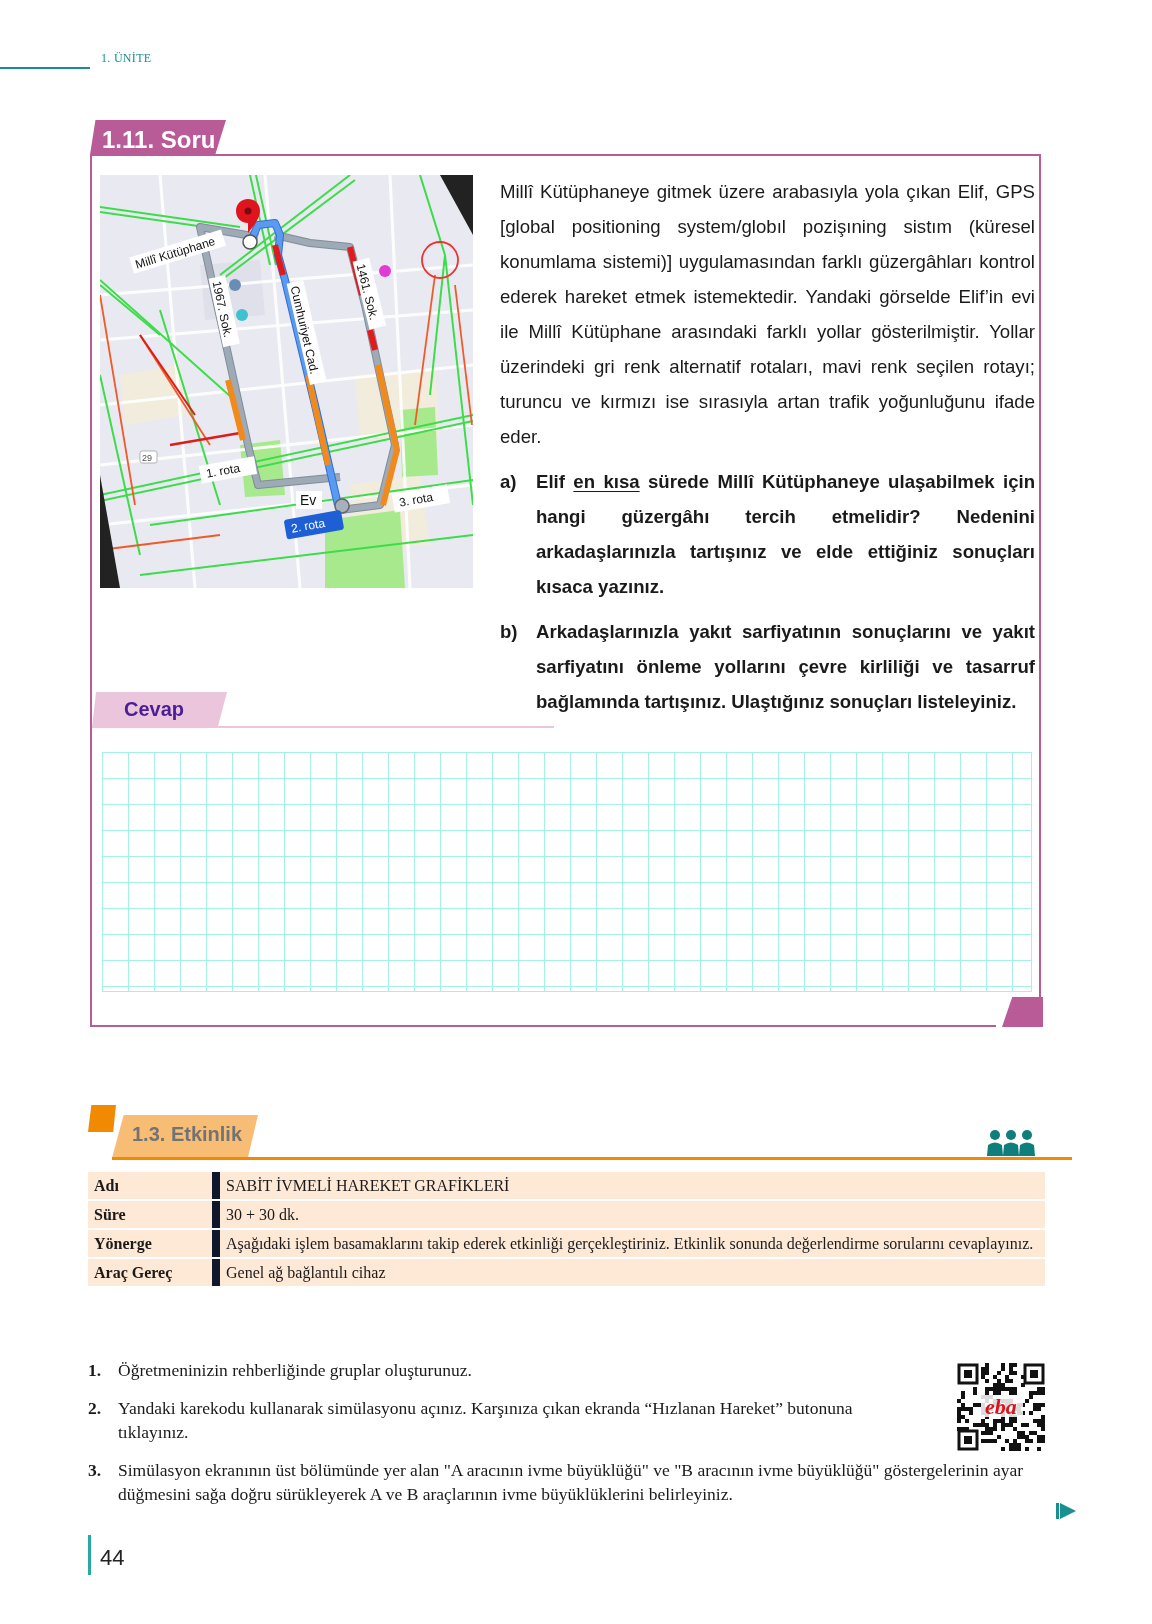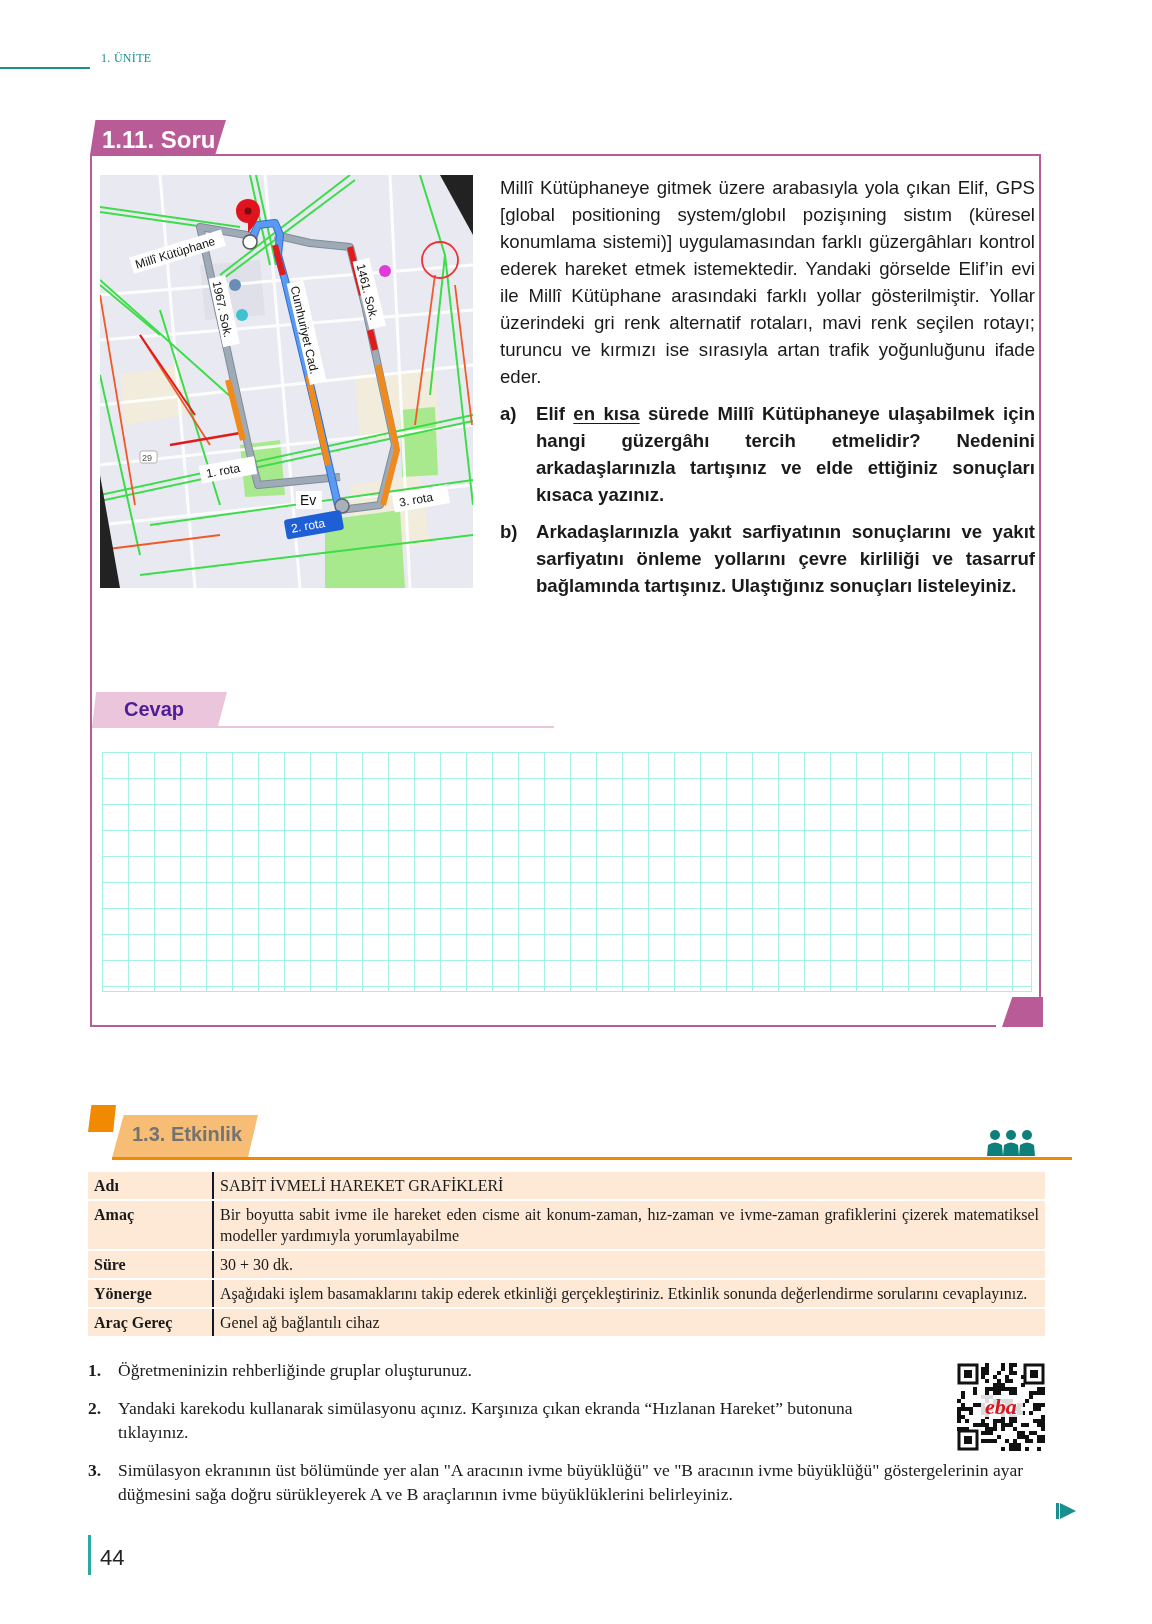--- a/index.html
+++ b/index.html
@@ -15,21 +15,21 @@
   #soru-bottom { left:90px; top:1025px; width:906px; height:2px; background:#b95b96; }
   #soru-corner { left:1002px; top:997px; width:41px; height:30px; background:#b95b96; clip-path:polygon(25% 0,100% 0,100% 100%,0 100%); }
   #soru-tab { left:90px; top:120px; width:136px; height:35px; background:#b95b96; clip-path:polygon(4% 0,100% 0,92% 100%,0 100%); }
   #soru-tab-label { left:102px; top:126px; font-size:24px; font-weight:bold; color:#ffffff; }
 
   
   #map { left:100px; top:175px; width:373px; height:413px; overflow:hidden; background:#e7e8ee; }
   #map svg { display:block; }
 
   
-  #text-col { left:500px; top:174px; width:535px; font-size:18.6px; line-height:27px; }
+  #text-col { left:500px; top:174px; width:535px; font-size:18.6px; line-height:35px; }
   .para { text-align:justify; margin:0; }
   .buna { font-weight:bold; margin-top:10px; }
   .qitem { display:flex; font-weight:bold; margin-top:10px; }
   .qitem .lbl { width:36px; flex:none; }
   .qitem .txt { flex:1; text-align:justify; }
   .ul { text-decoration:underline; text-underline-offset:3px; }
 
   
   #cevap-tab { left:92px; top:692px; width:135px; height:36px; background:#ebc5dc; clip-path:polygon(3% 0,100% 0,93% 100%,0 100%); }
   #cevap-label { left:124px; top:698px; font-size:20px; font-weight:bold; color:#4c1d95; }
@@ -43,21 +43,21 @@
 
   
   #etk-square { left:88px; top:1105px; width:28px; height:27px; background:#f18a00; clip-path:polygon(12% 0,100% 0,90% 100%,0 100%); }
   #etk-tab { left:112px; top:1115px; width:146px; height:43px; background:#f8bd75; clip-path:polygon(8% 0,100% 0,93% 100%,0 100%); }
   #etk-label { left:132px; top:1123px; font-size:20px; font-weight:bold; color:#737373; }
   #etk-line { left:112px; top:1157px; width:960px; height:2.5px; background:#f18a00; }
   #group-icon { left:987px; top:1128px; width:48px; height:28px; }
 
   #etk-table { left:88px; top:1170px; width:957px; border-collapse:separate; border-spacing:0 2px; font-family:"Liberation Serif", serif; font-size:16px; }
   #etk-table td { background:#fde9d6; padding:3px 6px; vertical-align:top; line-height:21px; }
-  #etk-table td.k { width:112px; font-weight:bold; border-right:2px solid #0f172a; }
+  #etk-table td.k { width:112px; font-weight:bold; border-right:8px solid #0f172a; }
   #etk-table td.v { text-align:justify; }
 
   
   #steps { left:88px; top:1358px; width:935px; font-family:"Liberation Serif", serif; font-size:17.5px; line-height:24px; }
   .step { display:flex; margin-bottom:14px; }
   .step .n { width:30px; flex:none; font-weight:bold; }
   .step .t { flex:1; }
   #step2 .t { padding-right:150px; }
 
   #qr { left:957px; top:1363px; width:88px; height:88px; }
@@ -237,24 +237,20 @@
         <path d="M32,28 L33,17 Q40,12 47,17 L48,28 Z"></path>
     </g>
   </svg>
 </div>
 
 <table class="abs" id="etk-table">
   <tbody>
     <tr>
         <td class="k">Adı</td>
         <td class="v">SABİT İVMELİ HAREKET GRAFİKLERİ</td>
-      </tr>
-    <tr>
-        <td class="k">Amaç</td>
-        <td class="v">Bir boyutta sabit ivme ile hareket eden cisme ait konum-zaman, hız-zaman ve ivme-zaman grafiklerini çizerek matematiksel modeller yardımıyla yorumlayabilme</td>
       </tr>
     <tr>
         <td class="k">Süre</td>
         <td class="v">30 + 30 dk.</td>
       </tr>
     <tr>
         <td class="k">Yönerge</td>
         <td class="v">Aşağıdaki işlem basamaklarını takip ederek etkinliği gerçekleştiriniz. Etkinlik sonunda değerlendirme sorularını cevaplayınız.</td>
       </tr>
     <tr>

